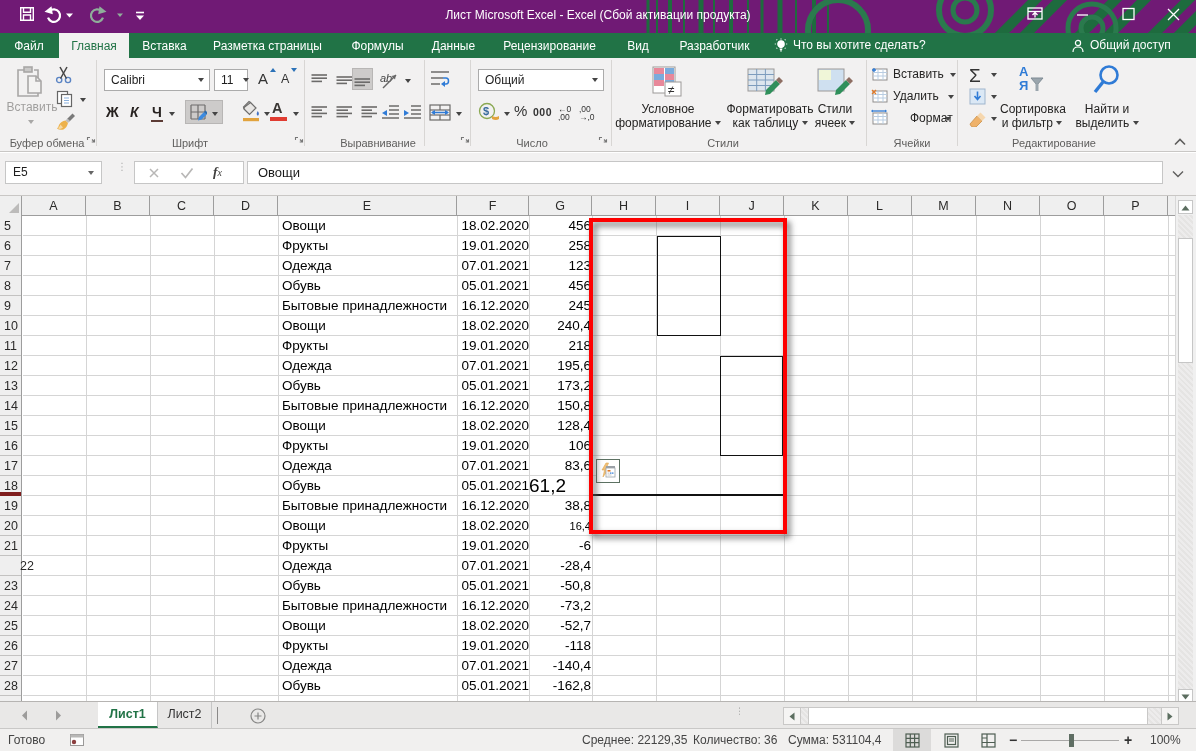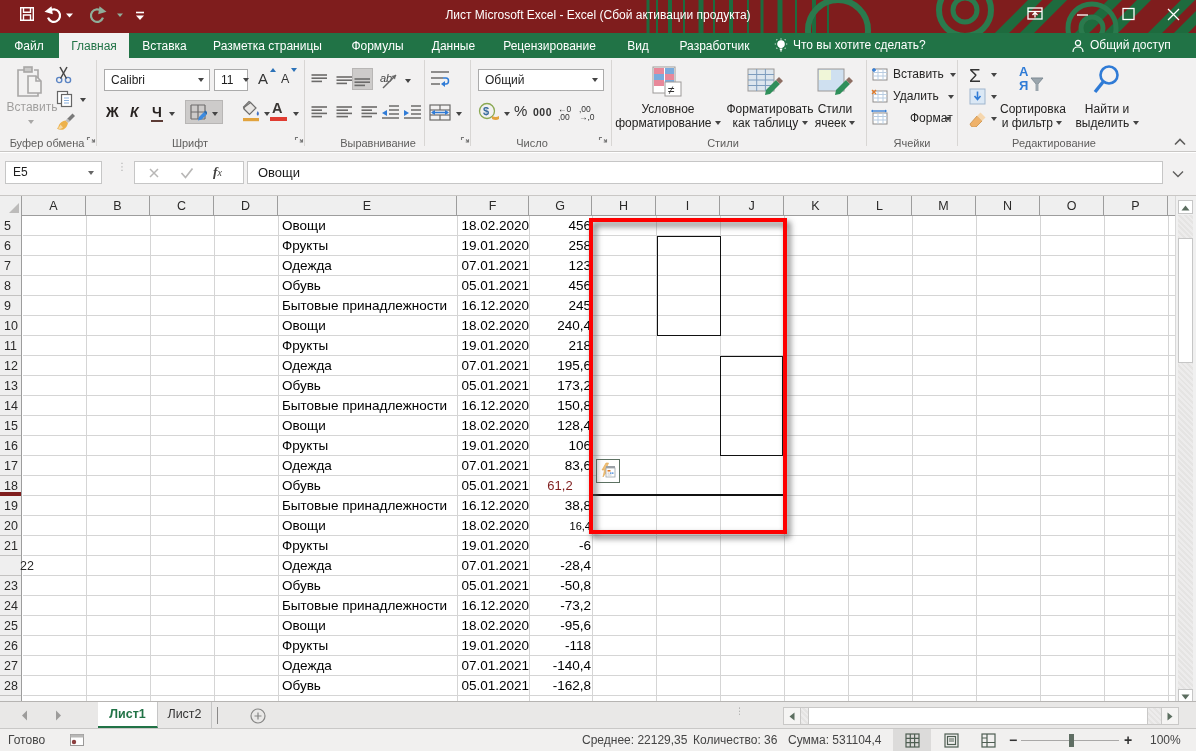--- a/index.html
+++ b/index.html
@@ -7,21 +7,21 @@
 .abs{position:absolute;}
 .ico line,.ico path,.ico rect,.ico circle,.ico polyline{vector-effect:non-scaling-stroke;}
 .vsep{position:absolute;width:1px;background:#d8d6d4;top:60px;height:86px;}
 .glabel{position:absolute;font-size:11px;color:#5f5e5d;text-align:center;height:14px;line-height:14px;}
 .combo{position:absolute;background:#fff;border:1px solid #ababab;font-size:12px;color:#1e1e1e;}
 .car{position:absolute;width:0;height:0;border-left:3.5px solid transparent;border-right:3.5px solid transparent;border-top:4px solid #444;}
 .rtxt{font-size:12px;color:#252423;}
 </style></head>
 <body>
 
-<div class="abs" style="left:0;top:0;width:1196px;height:33px;background:#7f1d1d;overflow:hidden;">
+<div class="abs" style="left:0;top:0;width:1196px;height:33px;background:#701a75;overflow:hidden;">
 <svg class="abs" style="left:600px;top:0;" width="596" height="33" viewBox="0 0 596 33">
 <g stroke="#1e6b3e" fill="none">
 <line x1="48" y1="0" x2="48" y2="33" stroke-width="3"></line>
 <line x1="57" y1="0" x2="57" y2="33" stroke-width="2"></line>
 <line x1="70" y1="0" x2="70" y2="33" stroke-width="4"></line>
 <line x1="84" y1="0" x2="84" y2="33" stroke-width="2"></line>
 <line x1="101" y1="0" x2="101" y2="33" stroke-width="5"></line>
 <line x1="114" y1="0" x2="114" y2="33" stroke-width="2"></line>
 <line x1="131" y1="0" x2="131" y2="33" stroke-width="4"></line>
 <line x1="148" y1="0" x2="148" y2="33" stroke-width="2"></line>
@@ -559,28 +559,28 @@
 <div style="height:20px;line-height:20px;font-size:13.5px;color:#000;text-align:right;">456</div>
 <div style="height:20px;line-height:20px;font-size:13.5px;color:#000;text-align:right;">245</div>
 <div style="height:20px;line-height:20px;font-size:13.5px;color:#000;text-align:right;">240,4</div>
 <div style="height:20px;line-height:20px;font-size:13.5px;color:#000;text-align:right;">218</div>
 <div style="height:20px;line-height:20px;font-size:13.5px;color:#000;text-align:right;">195,6</div>
 <div style="height:20px;line-height:20px;font-size:13.5px;color:#000;text-align:right;">173,2</div>
 <div style="height:20px;line-height:20px;font-size:13.5px;color:#000;text-align:right;">150,8</div>
 <div style="height:20px;line-height:20px;font-size:13.5px;color:#000;text-align:right;">128,4</div>
 <div style="height:20px;line-height:20px;font-size:13.5px;color:#000;text-align:right;">106</div>
 <div style="height:20px;line-height:20px;font-size:13.5px;color:#000;text-align:right;">83,6</div>
-<div style="height:20px;line-height:20px;font-size:13px;color:#7f1d1d;text-align:center;">61,2</div>
+<div style="height:20px;line-height:20px;font-size:19px;color:#000000;text-align:left;">61,2</div>
 <div style="height:20px;line-height:20px;font-size:13.5px;color:#000;text-align:right;">38,8</div>
 <div style="height:20px;line-height:20px;font-size:11px;color:#000;text-align:right;">16,4</div>
 <div style="height:20px;line-height:20px;font-size:13.5px;color:#000;text-align:right;">-6</div>
 <div style="height:20px;line-height:20px;font-size:13.5px;color:#000;text-align:right;">-28,4</div>
 <div style="height:20px;line-height:20px;font-size:13.5px;color:#000;text-align:right;">-50,8</div>
 <div style="height:20px;line-height:20px;font-size:13.5px;color:#000;text-align:right;">-73,2</div>
-<div style="height:20px;line-height:20px;font-size:13.5px;color:#000;text-align:right;">-95,6</div>
+<div style="height:20px;line-height:20px;font-size:13.5px;color:#000;text-align:right;">-52,7</div>
 <div style="height:20px;line-height:20px;font-size:13.5px;color:#000;text-align:right;">-118</div>
 <div style="height:20px;line-height:20px;font-size:13.5px;color:#000;text-align:right;">-140,4</div>
 <div style="height:20px;line-height:20px;font-size:13.5px;color:#000;text-align:right;">-162,8</div>
 </div>
 <div class="abs" style="left:657px;top:40px;width:64px;height:100px;border:1.5px solid #111;"></div>
 <div class="abs" style="left:720px;top:160px;width:63px;height:100px;border:1.5px solid #111;"></div>
 <div class="abs" style="left:592px;top:298px;width:191px;height:1.5px;background:#111;"></div>
 <div class="abs" style="left:596px;top:263px;width:24px;height:24px;background:#fff;border:1px solid #5c7162;"></div>
 <svg class="abs" style="left:599px;top:266px;" width="18" height="18" viewBox="0 0 18 18">
 <path d="M7 1 L3 8 h2.5 L4 15 L10 6.5 H7.2 L9.5 1z" fill="#f0c07a" stroke="#e0a84f" stroke-width="0.6"></path>

